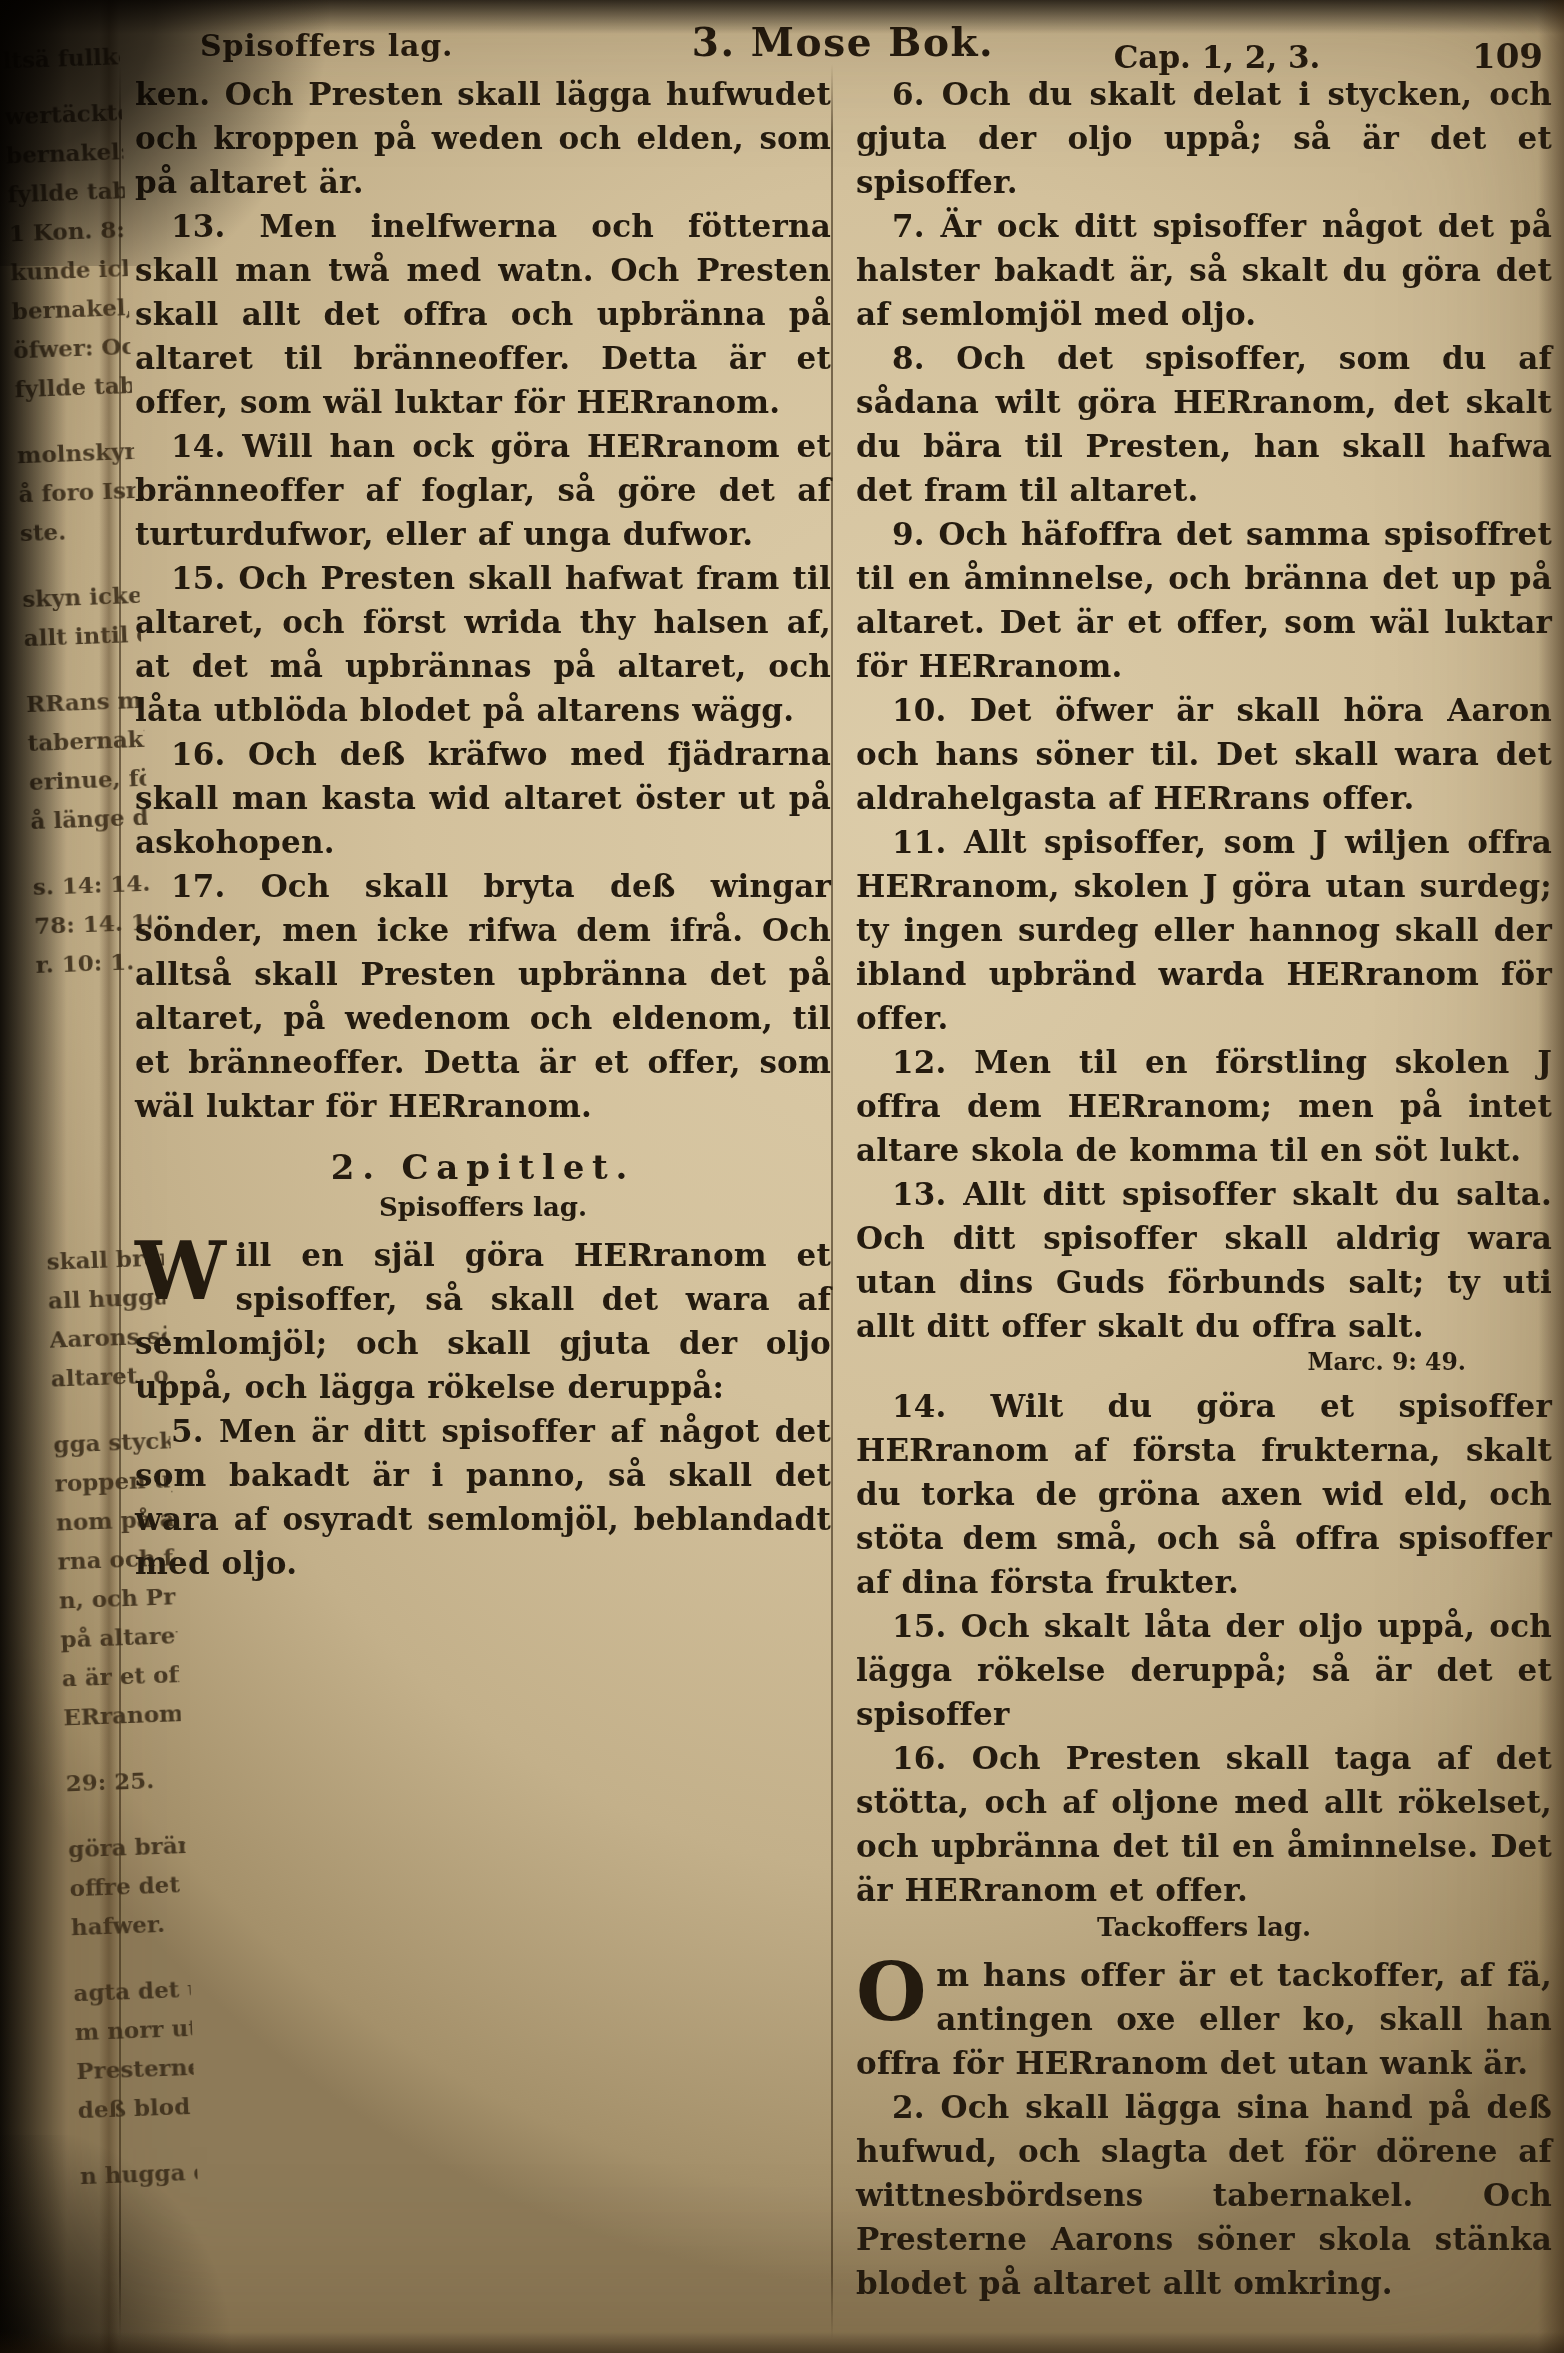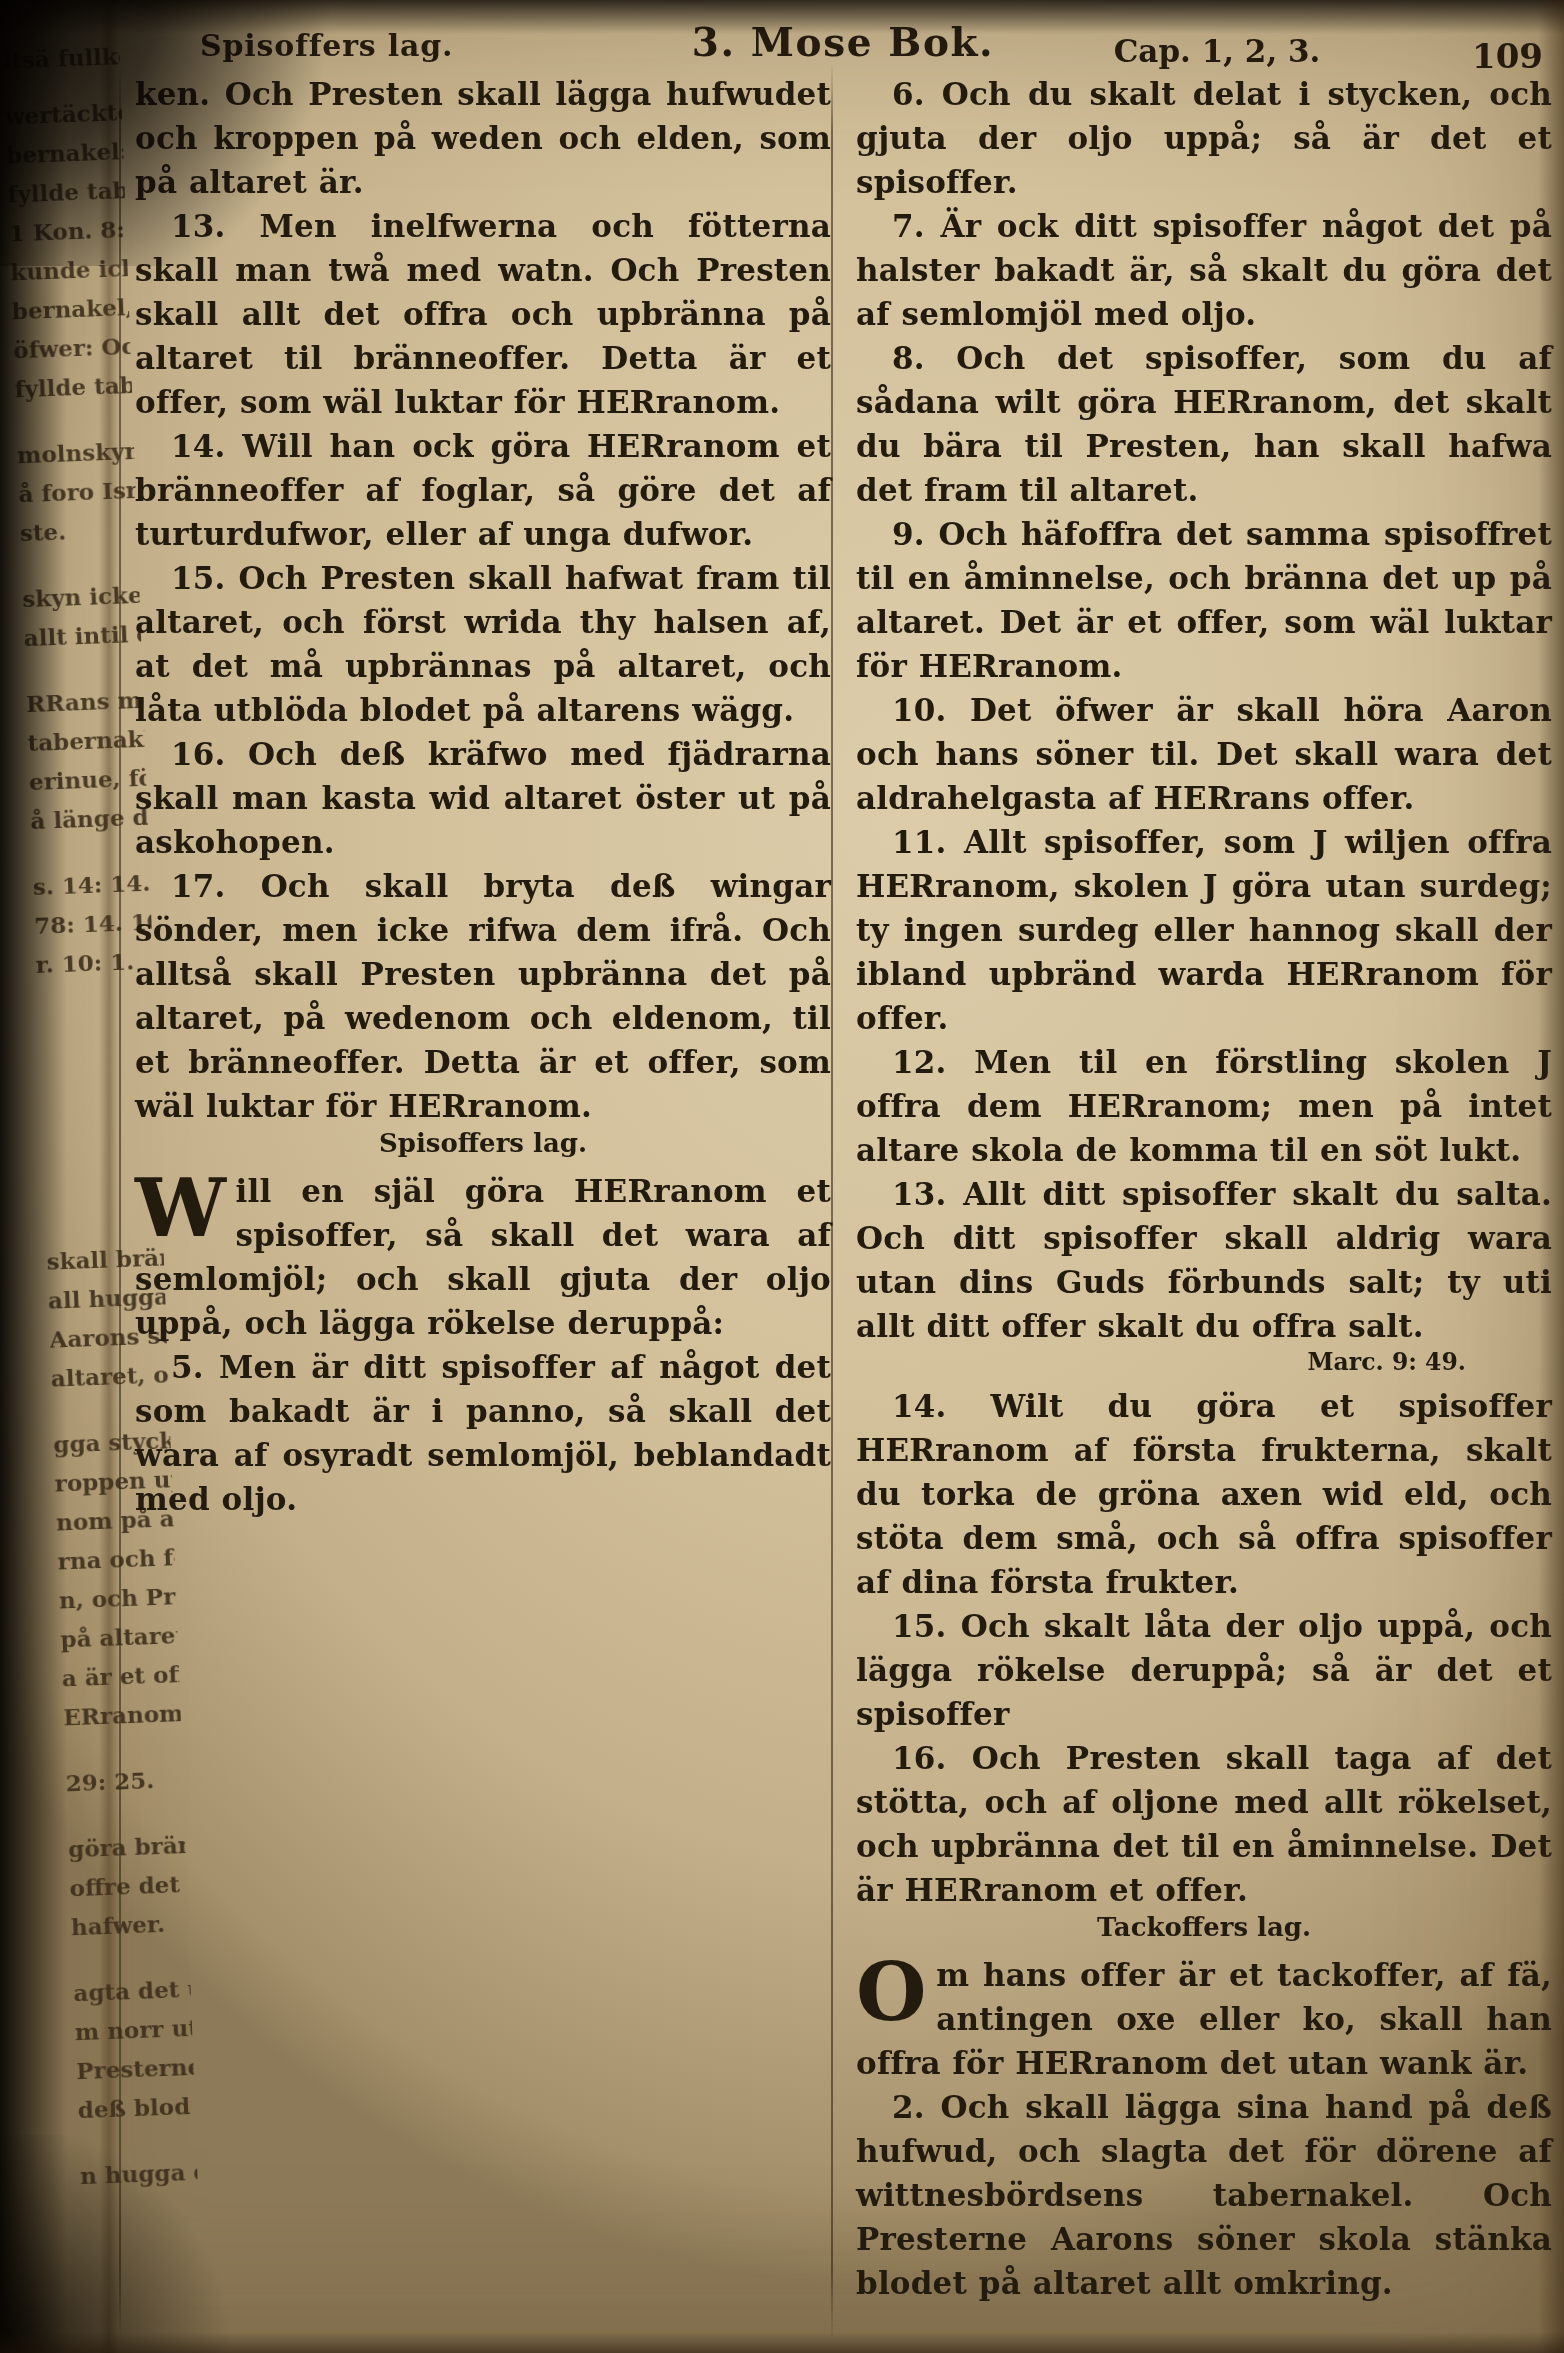--- a/index.html
+++ b/index.html
@@ -17,21 +17,21 @@
     background:radial-gradient(ellipse 1174px 1487px at 58% 34%,
       #dccca9 0%, #d3c19c 42%, #c3b08a 72%, #a4906a 94%, #8d7a58 100%);
     box-shadow:inset 0 0 172px rgba(70,45,15,.35);
   }
 
   
   .header{position:absolute;left:0;top:17px;width:1565px;height:55px;color:#241a0e;}
   .header span{position:absolute;white-space:nowrap;font-weight:700;}
   .running-left{left:200px;top:11px;font-size:30px;letter-spacing:0.8px;}
   .book-title{left:837px;top:1.6px;transform:translateX(-50%);font-size:39px;letter-spacing:1.6px;margin-left:6px;}
-  .chapter-range{left:1217px;top:16px;transform:translateX(-50%);font-size:31px;}
+  .chapter-range{left:1217px;top:22px;transform:translateX(-50%);font-size:31px;}
   .page-number{right:22px;top:6.3px;font-size:34px;margin-top:13px;}
 
   
   .left-rule,.center-rule{
     position:absolute;width:2.3px;top:64px;bottom:14px;
     background:linear-gradient(rgba(55,40,20,0) 0%, rgba(55,40,20,.6) 3%, rgba(55,40,20,.6) 97%, rgba(55,40,20,0) 100%);
   }
   .left-rule{left:119px;}
   .center-rule{left:831px;}
   .edge-crease{
@@ -186,20 +186,21 @@
   <div class="center-rule"></div>
 
   <div class="text-area">
     <div class="column">
         <p class="verse cont">ken. Och Presten skall lägga hufwudet och kroppen på weden och elden, som på altaret är.</p>
         <p class="verse">13. Men inelfwerna och fötterna skall man twå med watn. Och Presten skall allt det offra och upbränna på altaret til bränneoffer. Detta är et offer, som wäl luktar för HERranom.</p>
         <p class="verse">14. Will han ock göra HERranom et bränneoffer af foglar, så göre det af turturdufwor, eller af unga dufwor.</p>
         <p class="verse">15. Och Presten skall hafwat fram til altaret, och först wrida thy halsen af, at det må upbrännas på altaret, och låta utblöda blodet på altarens wägg.</p>
         <p class="verse">16. Och deß kräfwo med fjädrarna skall man kasta wid altaret öster ut på askohopen.</p>
         <p class="verse">17. Och skall bryta deß wingar sönder, men icke rifwa dem ifrå. Och alltså skall Presten upbränna det på altaret, på wedenom och eldenom, til et bränneoffer. Detta är et offer, som wäl luktar för HERranom.</p>
+        <div class="chapter-heading">2. Capitlet.</div>
         <div class="sub-heading">Spisoffers lag.</div>
         <p class="verse has-drop"><span class="dropcap">W</span>ill en själ göra HERranom et spisoffer, så skall det wara af semlomjöl; och skall gjuta der oljo uppå, och lägga rökelse deruppå:</p>
         <p class="verse">5. Men är ditt spisoffer af något det som bakadt är i panno, så skall det wara af osyradt semlomjöl, beblandadt med oljo.</p>
       </div>
     <div class="column">
         <p class="verse">6. Och du skalt delat i stycken, och gjuta der oljo uppå; så är det et spisoffer.</p>
         <p class="verse">7. Är ock ditt spisoffer något det på halster bakadt är, så skalt du göra det af semlomjöl med oljo.</p>
         <p class="verse">8. Och det spisoffer, som du af sådana wilt göra HERranom, det skalt du bära til Presten, han skall hafwa det fram til altaret.</p>
         <p class="verse">9. Och häfoffra det samma spisoffret til en åminnelse, och bränna det up på altaret. Det är et offer, som wäl luktar för HERranom.</p>
         <p class="verse">10. Det öfwer är skall höra Aaron och hans söner til. Det skall wara det aldrahelgasta af HERrans offer.</p>

